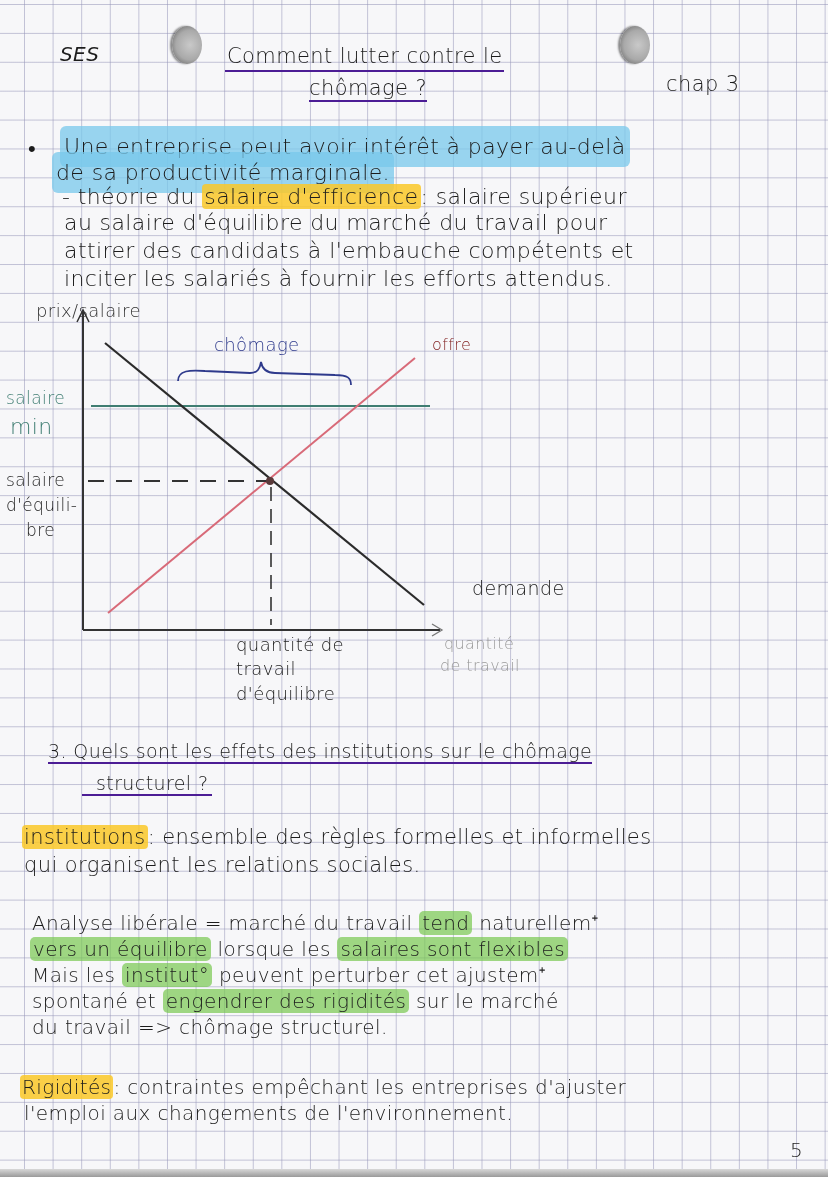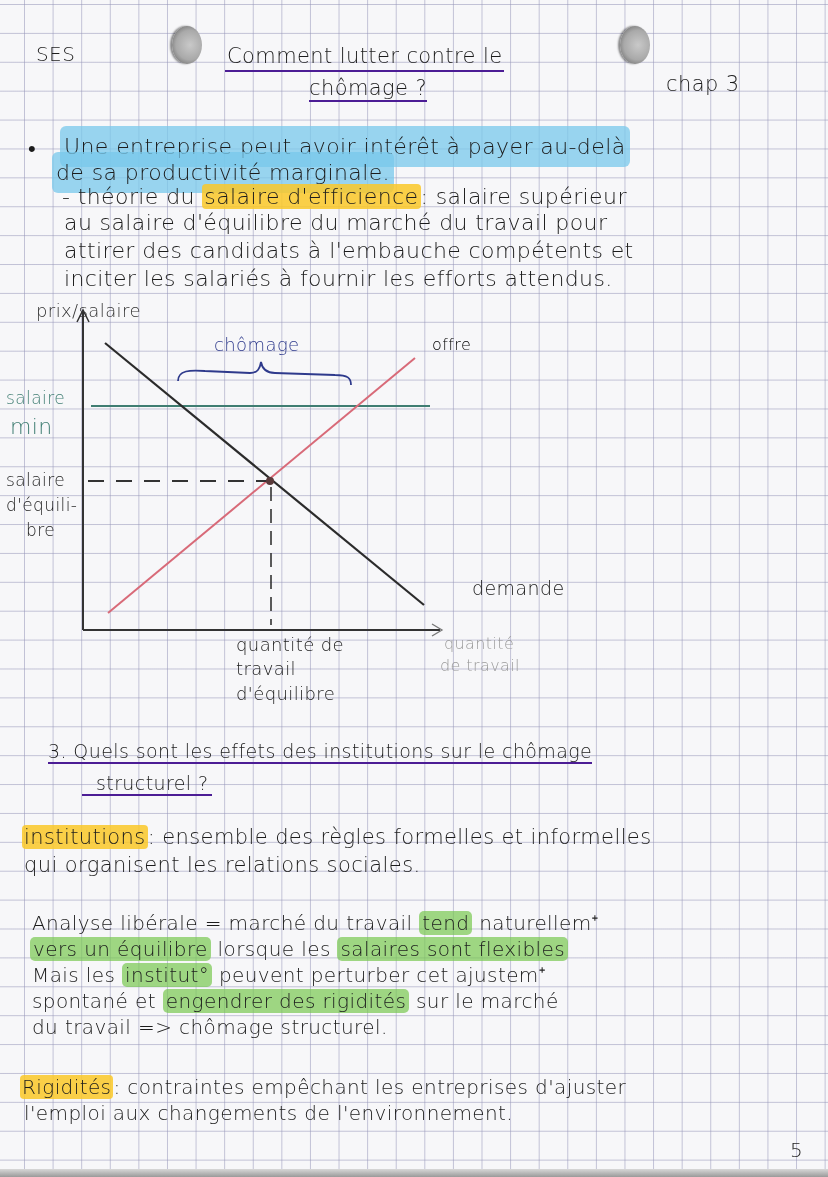--- a/index.html
+++ b/index.html
@@ -28,21 +28,21 @@
   svg { position:absolute; left:0; top:0; }
   .footer-strip { position:absolute; left:0; right:0; bottom:0; height:8px;
                   background:linear-gradient(to bottom,#d8d8d8,#9a9a9a); }
 </style>
 </head>
 <body>
 
 <div class="hole" style="left:172px;top:26px;"></div>
 <div class="hole" style="left:620px;top:26px;"></div>
 
-<div class="abs hand title" style="left:36px;top:42px;font-size:20px;">SES</div>
+<div class="abs hand title" style="left:60px;top:42px;font-size:20px;font-style:italic;">SES</div>
 <div class="abs hand title underline" style="left:225px;top:44px;padding:0 2px 2px;">Comment lutter contre le</div>
 <div class="abs hand title" style="left:309px;top:76px;">
   <span class="underline">chômage ?</span>
 </div>
 <div class="abs hand title" style="left:666px;top:72px;">chap 3</div>
 
 <div class="abs hand line" style="left:28px;top:134px;">•</div>
 <div class="abs hand line" style="left:60px;top:132px;">
   <span class="hl-blue">Une entreprise peut avoir intérêt à payer au-delà</span>
 </div>
@@ -72,21 +72,21 @@
 
   <line x1="88" y1="481" x2="268" y2="481" stroke="#333" stroke-width="1.8" stroke-dasharray="16,12"></line>
   <line x1="271" y1="487" x2="271" y2="625" stroke="#333" stroke-width="1.6" stroke-dasharray="14,8"></line>
   <circle cx="270" cy="481" r="4" fill="#5a3a3a"></circle>
 
   <path d="M178,381 C178,370 190,370 205,371 L250,373 C258,373 260,368 261,362 C262,368 266,373 275,373 L335,375 C348,375 351,378 351,385" fill="none" stroke="#2e3a8c" stroke-width="1.8"></path>
 </svg>
 
 <div class="abs hand" style="left:36px;top:300px;font-size:18px;color:#333;">prix/salaire</div>
 <div class="abs hand" style="left:214px;top:334px;font-size:18px;color:#2e3a8c;">chômage</div>
-<div class="abs hand" style="left:432px;top:335px;font-size:16px;color:#000000;">offre</div>
+<div class="abs hand" style="left:432px;top:335px;font-size:16px;color:#7f1d1d;">offre</div>
 <div class="abs hand" style="left:444px;top:577px;font-size:19px;margin-left:28px;">demande</div>
 
 <div class="abs hand" style="left:6px;top:388px;font-size:17px;color:#3f7d72;">salaire</div>
 <div class="abs hand" style="left:10px;top:414px;font-size:22px;color:#3f7d72;">min</div>
 
 <div class="abs hand" style="left:6px;top:470px;font-size:17px;">salaire</div>
 <div class="abs hand" style="left:6px;top:495px;font-size:17px;">d'équili-</div>
 <div class="abs hand" style="left:26px;top:520px;font-size:17px;">bre</div>
 
 <div class="abs hand" style="left:236px;top:634px;font-size:18px;">quantité de</div>

